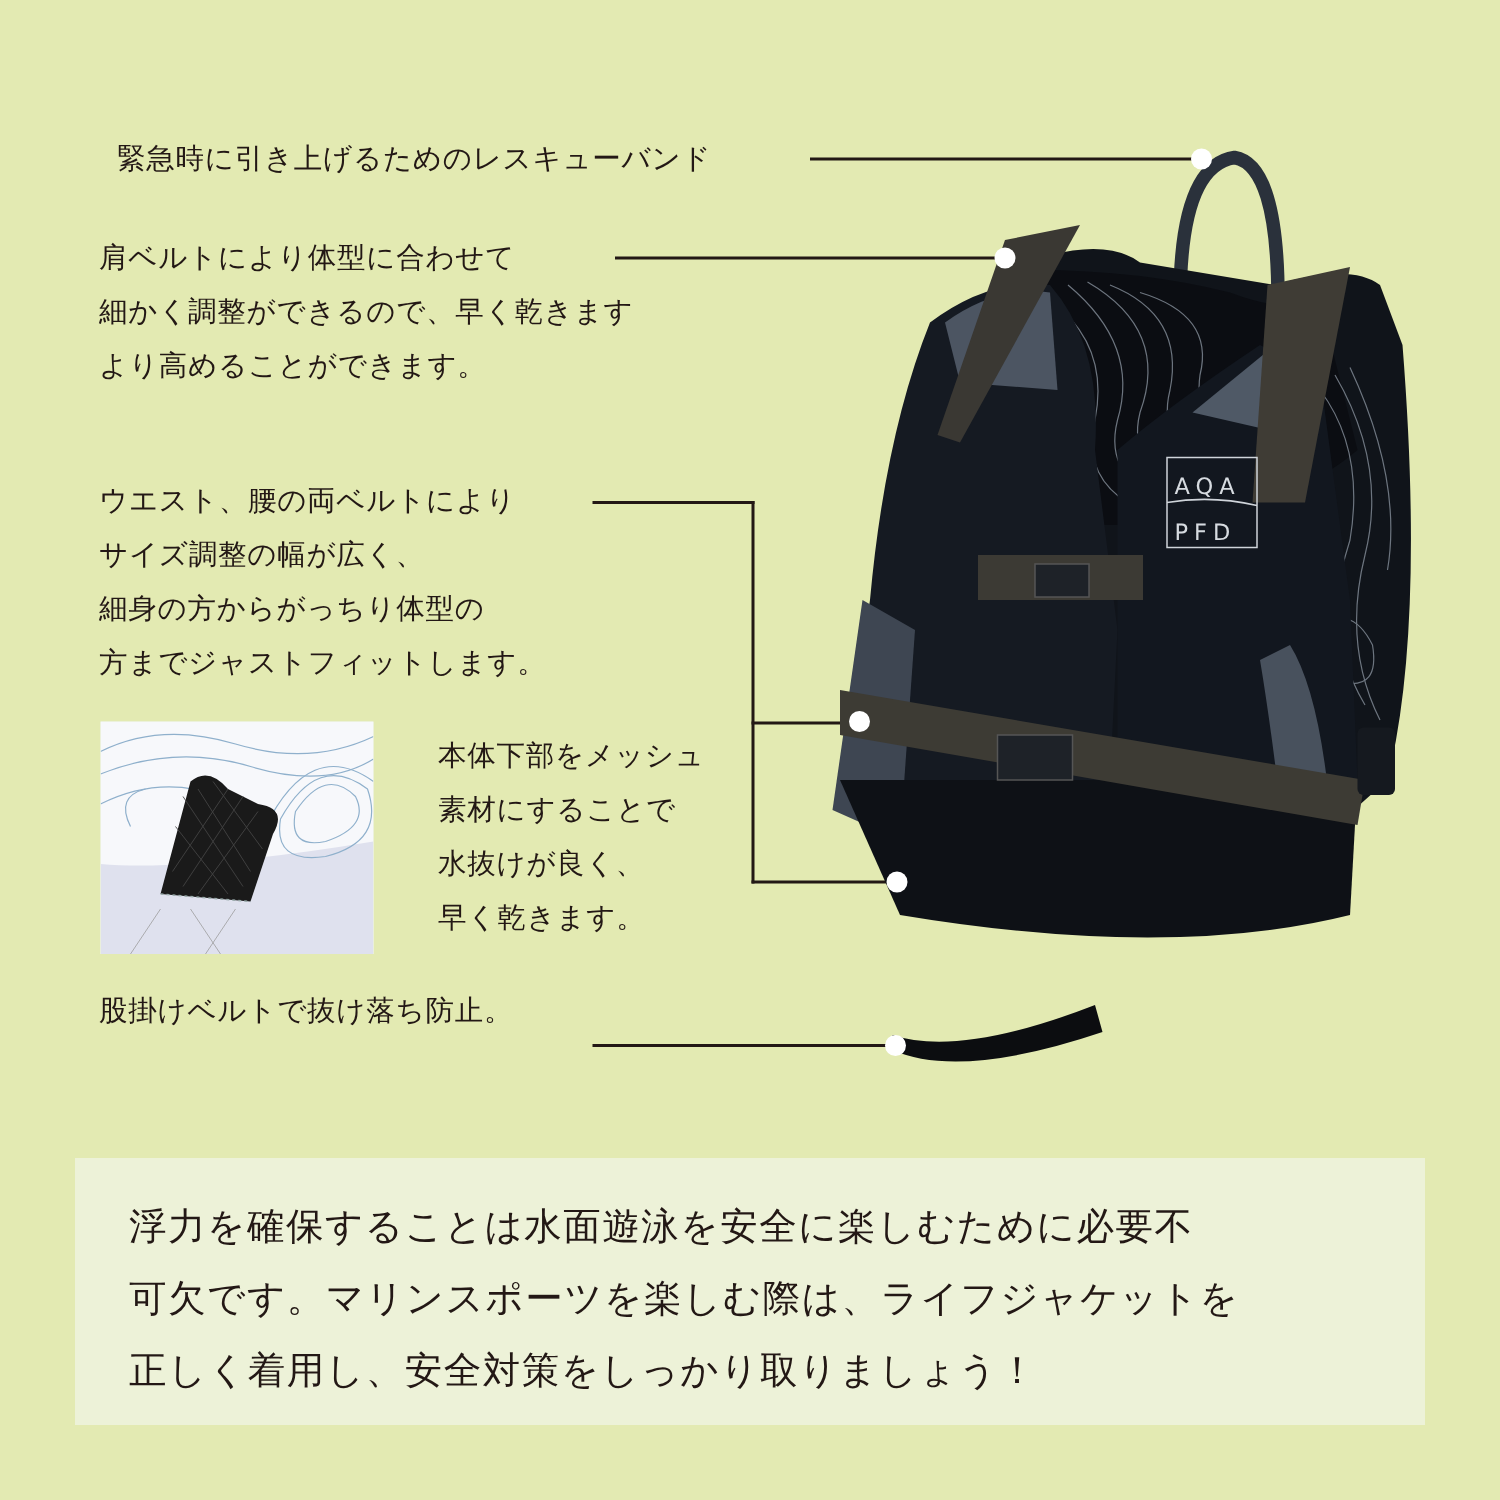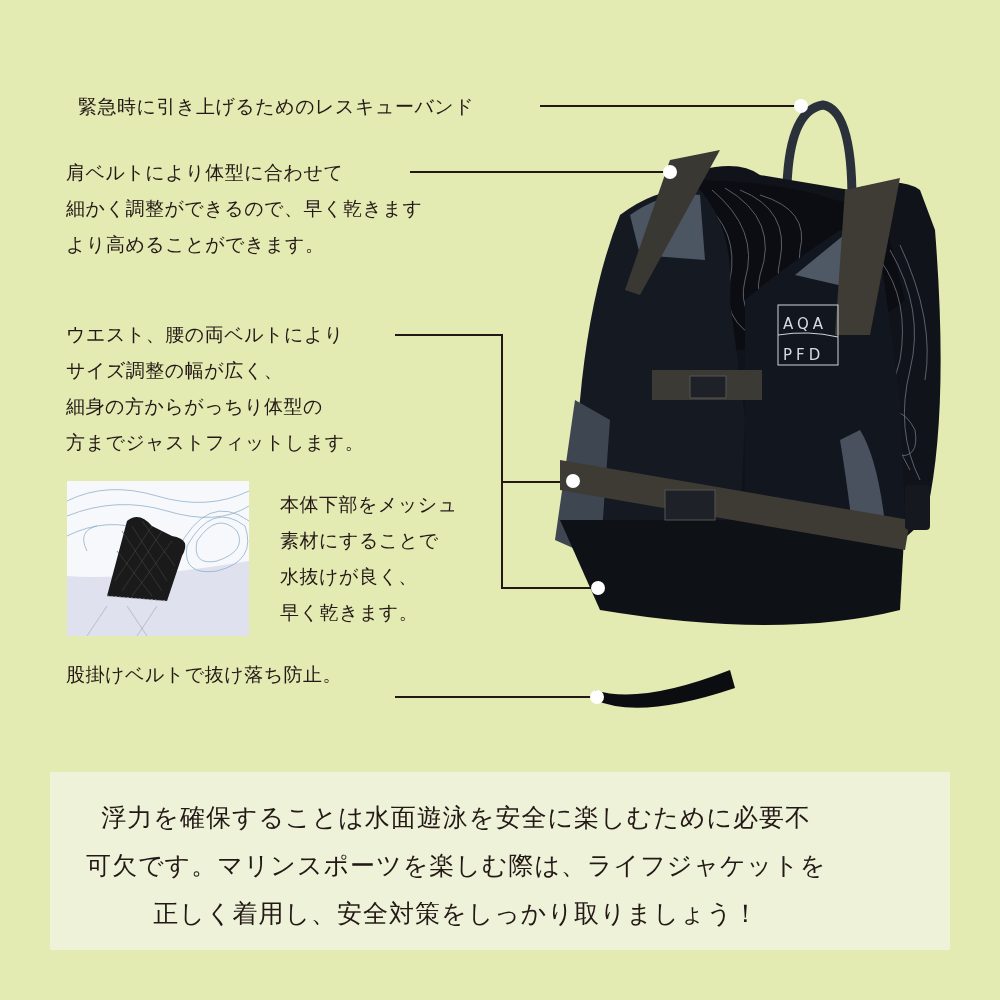--- a/index.html
+++ b/index.html
@@ -3,42 +3,42 @@
 <meta charset="utf-8">
 <style>
   html,body{margin:0;padding:0;}
   body{width:1000px;height:1000px;background:#e3eab2;position:relative;overflow:hidden;
     font-family:"DejaVu Sans","Liberation Sans",sans-serif;color:#231815;}
   .txt{position:absolute;font-size:19px;line-height:36px;letter-spacing:0.5px;white-space:nowrap;}
   .txt div{height:36px;}
   .line{position:absolute;background:#231815;}
   .dot{position:absolute;width:14px;height:14px;border-radius:50%;background:#fff;}
   .photo{position:absolute;left:67px;top:481px;width:182px;height:155px;overflow:hidden;background:#f4f6fa;}
-  .bottom-box{position:absolute;left:50px;top:772px;width:900px;height:178px;background:#edf2d8;text-align:center;}
+  .bottom-box{position:absolute;left:50px;top:772px;width:900px;height:178px;background:#edf2d8;}
   .bottom-box .para{position:absolute;left:36px;top:22px;font-size:25px;line-height:48px;letter-spacing:1px;white-space:nowrap;}
   .vest{position:absolute;left:540px;top:90px;width:420px;height:640px;}
 </style>
 </head>
 <body>
 
 <div class="txt" style="left:78px;top:88px;">
   <div>緊急時に引き上げるためのレスキューバンド</div>
 </div>
 <div class="txt" style="left:66px;top:154px;">
   <div>肩ベルトにより体型に合わせて</div>
   <div>細かく調整ができるので、早く乾きます</div>
   <div>より高めることができます。</div>
 </div>
 <div class="txt" style="left:66px;top:316px;">
   <div>ウエスト、腰の両ベルトにより</div>
   <div>サイズ調整の幅が広く、</div>
   <div>細身の方からがっちり体型の</div>
   <div>方までジャストフィットします。</div>
 </div>
-<div class="txt" style="left:280px;top:486px;">
+<div class="txt" style="left:292px;top:486px;">
   <div>本体下部をメッシュ</div>
   <div>素材にすることで</div>
   <div>水抜けが良く、</div>
   <div>早く乾きます。</div>
 </div>
 <div class="txt" style="left:66px;top:656px;">
   <div>股掛けベルトで抜け落ち防止。</div>
 </div>
 
 <div class="photo">

